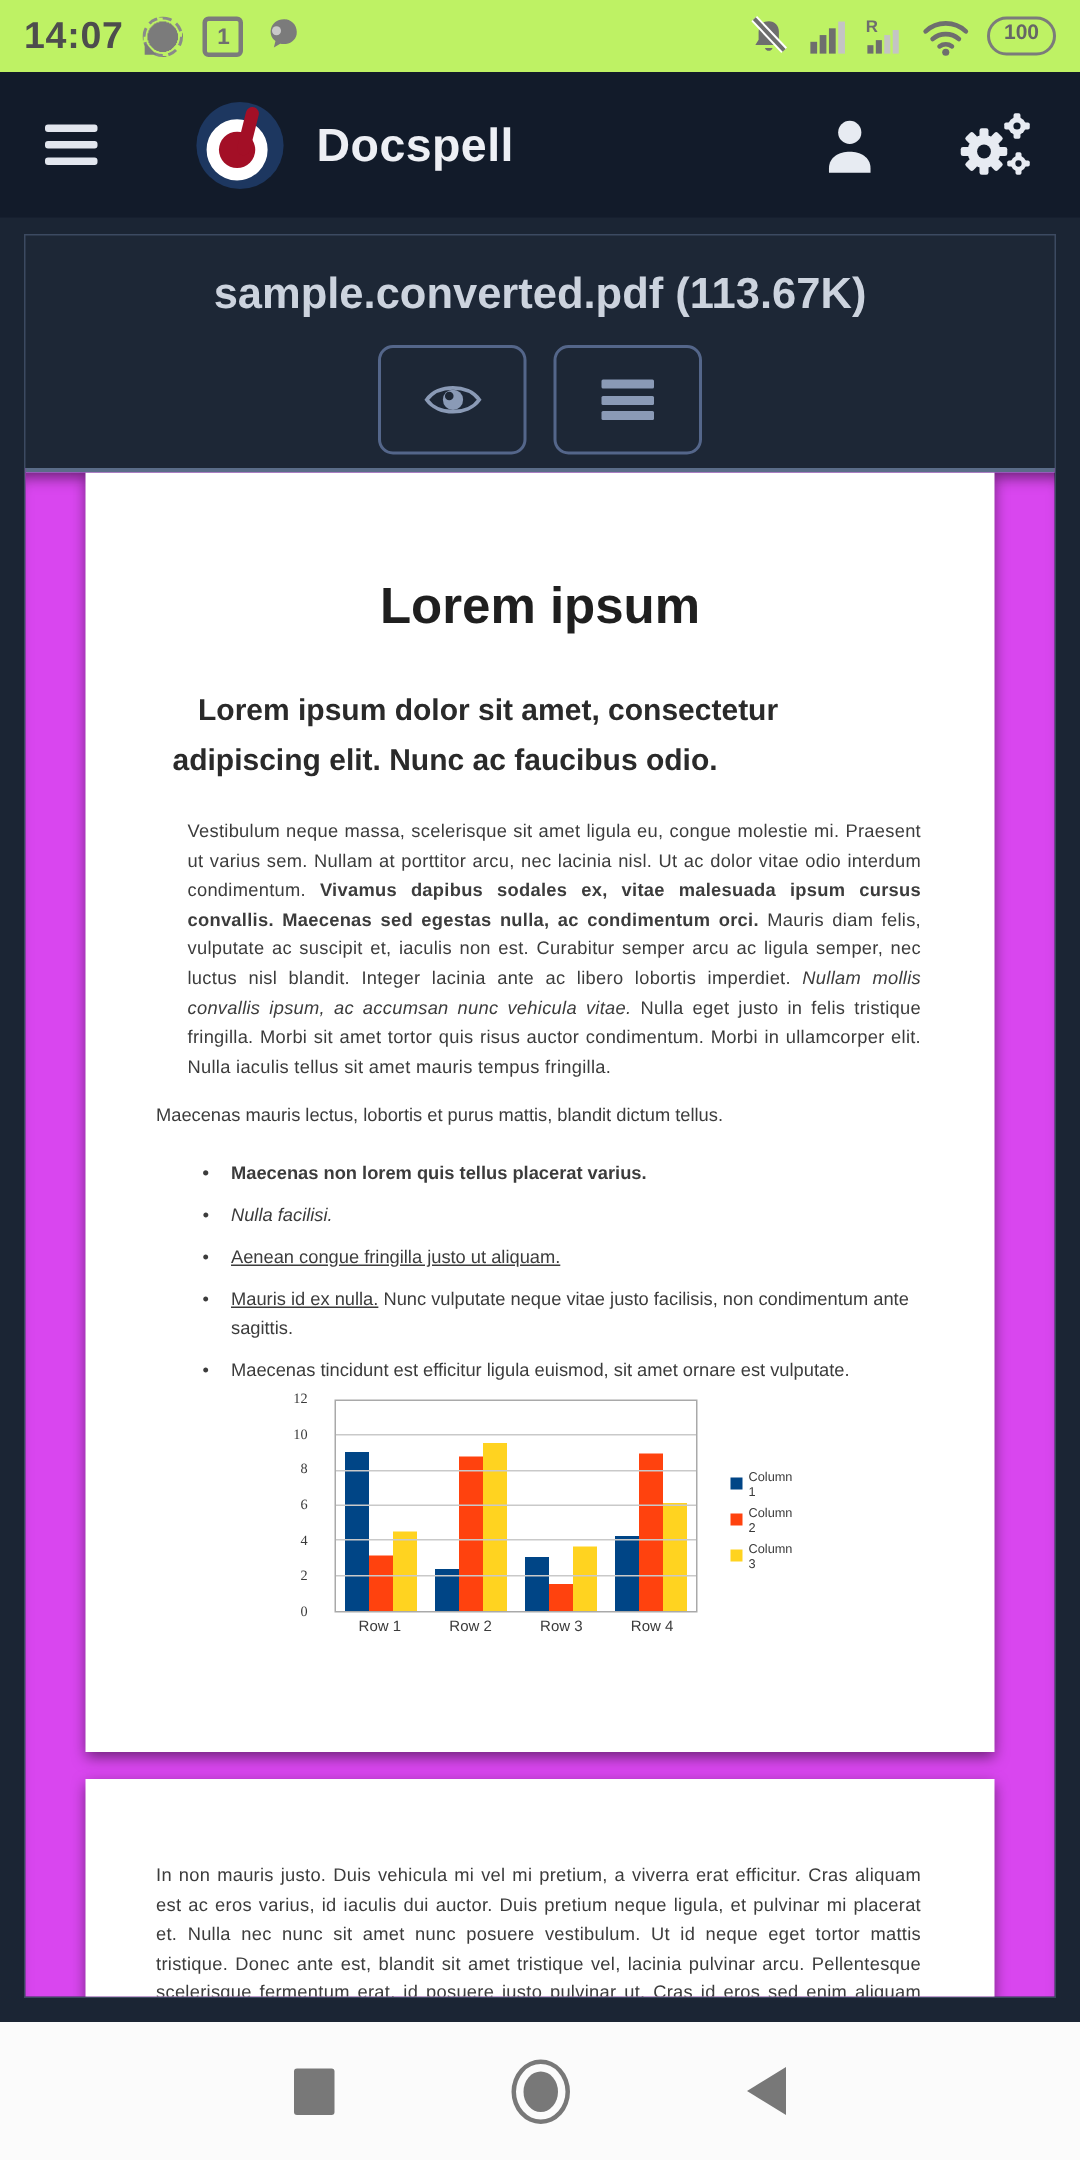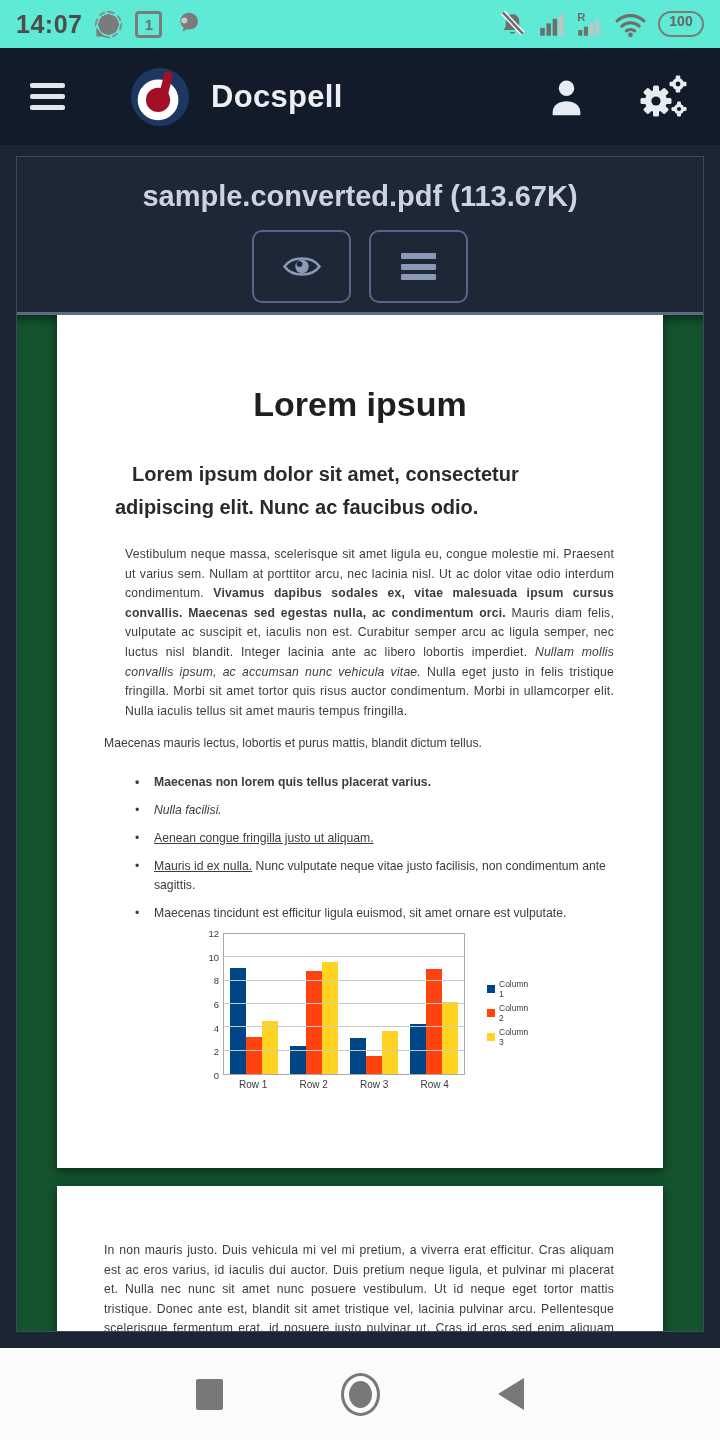--- a/index.html
+++ b/index.html
@@ -1,20 +1,20 @@
 <!DOCTYPE html>
 <html><head>
 <meta charset="utf-8">
 <style>
   * { margin:0; padding:0; box-sizing:border-box; }
   html,body { width:720px; height:1440px; }
   body { position:relative; background:#1b2534; font-family:"Liberation Sans",sans-serif; overflow:hidden; }
 
   
-  .status-bar { position:absolute; top:0; left:0; right:0; height:48px; background:#5eead4;
+  .status-bar { position:absolute; top:0; left:0; right:0; height:48px; background:#bef264;
     display:flex; align-items:center; padding:0 16px; }
   .sb-time { font-size:25px; font-weight:600; color:#4d4d4d; letter-spacing:.5px; }
   .sb-left { display:flex; align-items:center; gap:13px; margin-left:13px; }
   .sb-right { display:flex; align-items:center; gap:11px; margin-left:auto; }
   .sig-bubble { width:27px; height:27px; border-radius:50%; border:2px dashed #8a8a8a; position:relative;
     background:radial-gradient(circle at 50% 50%, #7b7b7b 0 62%, transparent 63%); }
   .sig-bubble::after { content:""; position:absolute; left:-1px; bottom:-1px; width:8px; height:8px;
     background:#7b7b7b; clip-path:polygon(0 100%,100% 100%,0 0); }
   .cal { width:27px; height:27px; border:3px solid #7b7b7b; border-radius:4px; display:flex;
     align-items:center; justify-content:center; font-size:15px; font-weight:700; color:#6f6f6f; }
@@ -36,21 +36,21 @@
   .panel { position:absolute; left:16px; right:16px; top:156px; bottom:108px;
     border:1px solid #3c4a61; background:#1d2736; }
   .panel-title { text-align:center; margin-top:23px; font-size:29px; font-weight:600; color:#ccd3de; }
   .btn-row { display:flex; justify-content:center; gap:18px; margin-top:17px; }
   .icon-btn { width:99px; height:73px; border:2px solid #54668a; border-radius:10px; background:transparent;
     display:flex; align-items:center; justify-content:center; cursor:pointer; }
   .menu-glyph { width:35px; height:27px; display:flex; flex-direction:column; justify-content:space-between; }
   .menu-glyph div { height:6px; background:#8a9ab6; border-radius:1px; }
 
   
-  .viewer { position:absolute; left:0; right:0; top:155px; bottom:0; background:#14532d;
+  .viewer { position:absolute; left:0; right:0; top:155px; bottom:0; background:#d946ef;
     border-top:3px solid #5a6c88; box-shadow:inset 0 9px 10px -6px rgba(0,0,0,.55); overflow:hidden; }
   .page { position:absolute; left:40px; width:606px; background:#ffffff; box-shadow:0 3px 9px rgba(0,0,0,.5); }
   .page-1 { top:0; height:853px; overflow:hidden; }
   .page-2 { top:871px; height:149px; overflow:hidden; }
 
   .doc-title { margin-top:70px; text-align:center; font-size:34px; font-weight:700; color:#1f1f1f; }
   .doc-subtitle { margin:34px 76px 0 58px; font-size:20px; font-weight:700; color:#2a2a2a;
     line-height:33px; text-indent:17px; }
   .doc-body { margin:21px 49px 0 68px; font-size:12.2px; line-height:19.6px; color:#3c3c3c;
     text-align:justify; letter-spacing:.2px; }
@@ -62,22 +62,22 @@
   .b-bold { font-weight:700; }
   .b-italic { font-style:italic; }
   .b-underline { text-decoration:underline; }
   .p2-text { margin:55px 49px 0 47px; font-size:12.2px; line-height:19.6px; color:#3c3c3c;
     text-align:justify; letter-spacing:.2px; }
 
   
   .chart { margin:10px 0 0 142px; width:334px; display:grid;
     grid-template-columns:24px 242px 68px; grid-template-rows:142px 18px; }
   .chart-yaxis { position:relative; grid-column:1; grid-row:1; }
-  .chart-yaxis span { position:absolute; right:4px; transform:translateY(-50%);
-    font-size:9.5px; color:#3a3a3a; }
+  .chart-yaxis span { position:absolute; right:18px; transform:translateY(-50%);
+    font-size:9.5px; color:#3a3a3a;font-family:Liberation Serif, serif; }
   .chart-plot { position:relative; grid-column:2; grid-row:1; border:1px solid #a9a9a9;
     display:flex; align-items:flex-end; }
   .gridline { position:absolute; left:0; right:0; height:1px; background:#c9c9c9; }
   .bar-group { width:25%; height:100%; display:flex; align-items:flex-end; justify-content:center; }
   .bar { width:16px; }
   .chart-xlabels { grid-column:2; grid-row:2; display:flex; }
   .chart-xlabels span { width:25%; text-align:center; font-size:10px; color:#3a3a3a; padding-top:4px; }
   .chart-legend { grid-column:3; grid-row:1 / span 2; display:flex; flex-direction:column;
     justify-content:center; gap:4px; padding-left:10px; }
   .legend-item { display:flex; align-items:center; gap:4px; font-size:8.5px; color:#3a3a3a;padding-left:12px; }

